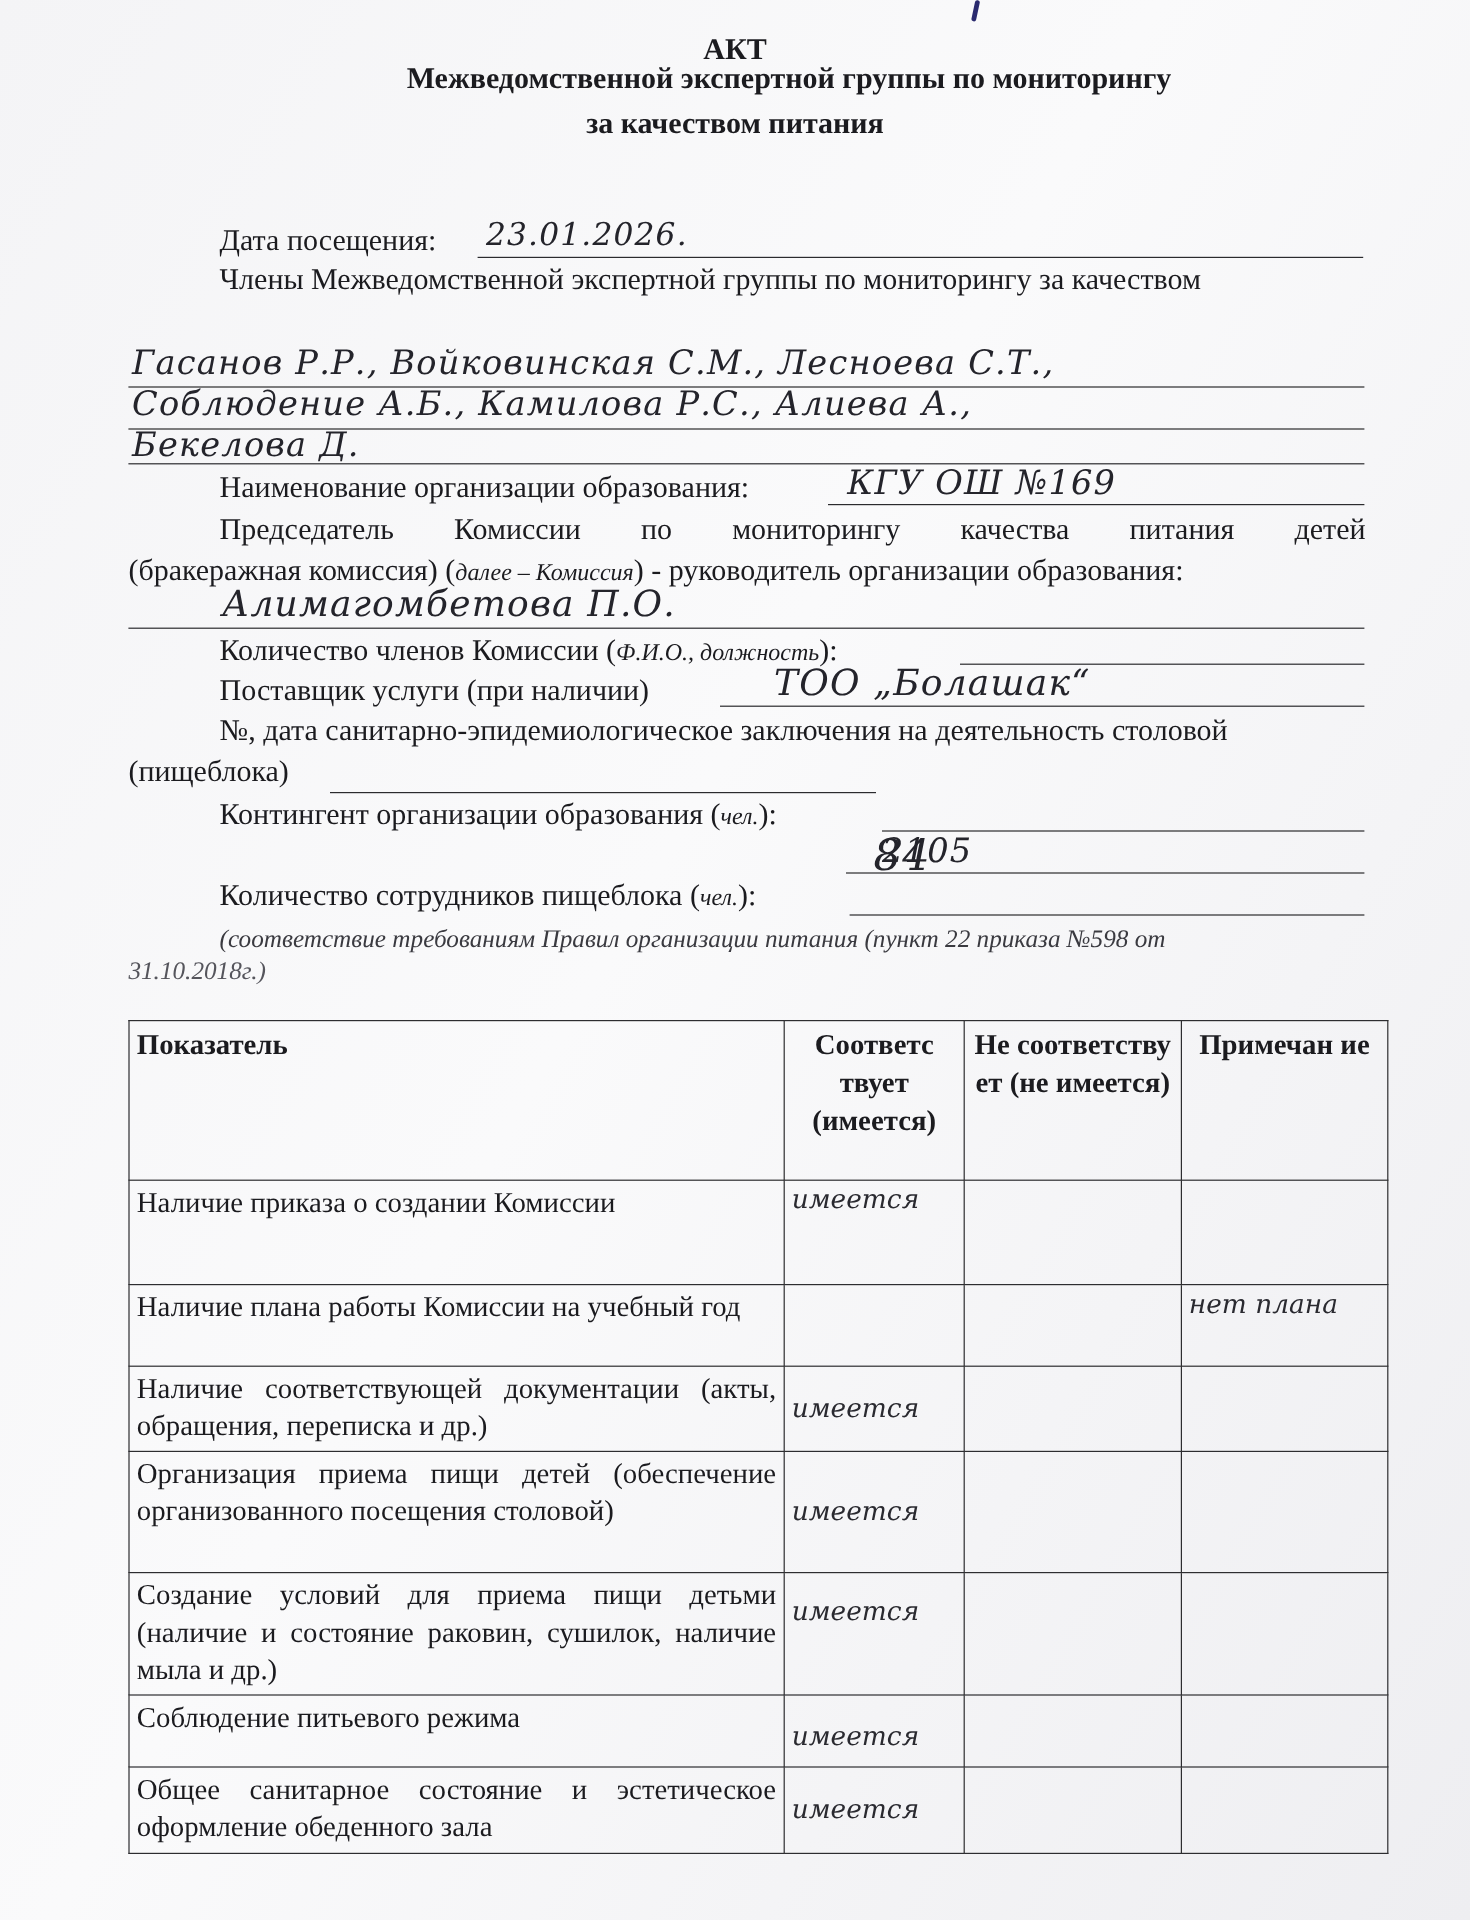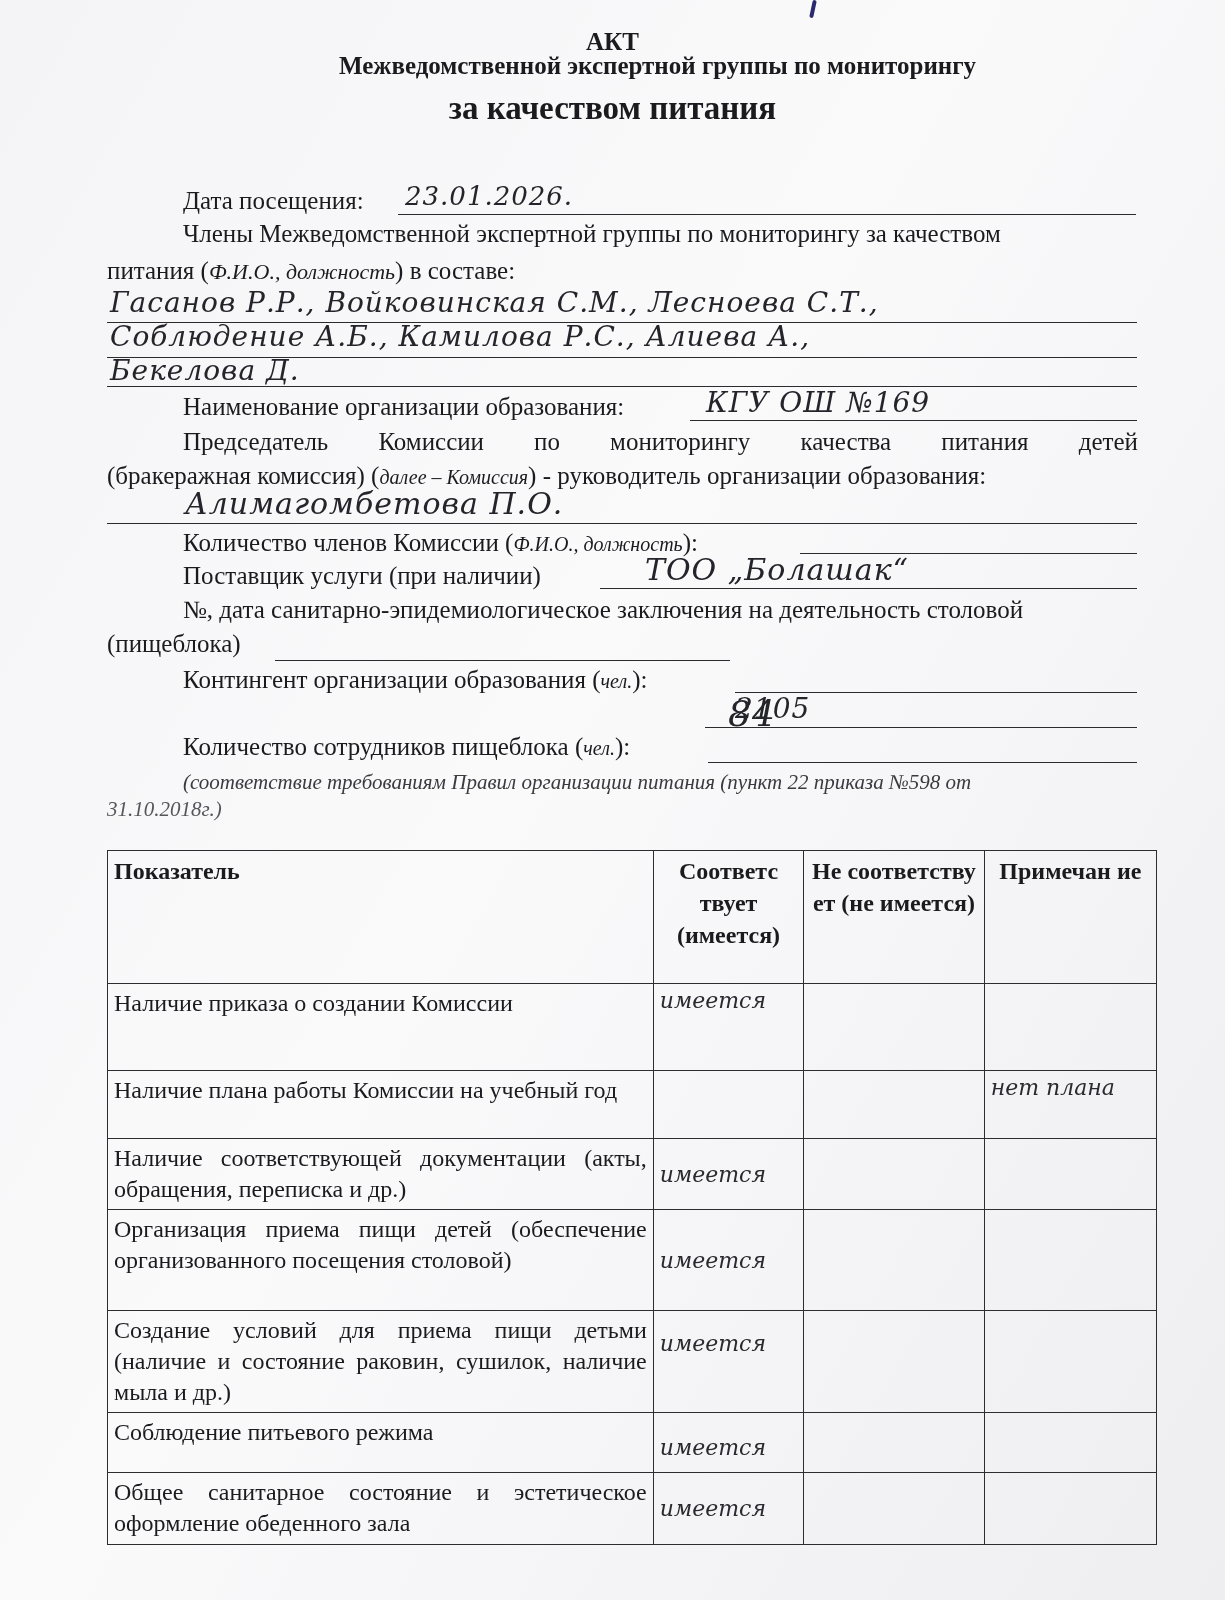--- a/index.html
+++ b/index.html
@@ -14,21 +14,21 @@
     position:absolute; left:0; top:0; width:1225px; height:1600px;
     background: linear-gradient(120deg, #f4f4f6 0%, #fafafb 45%, #eeeef1 100%);
   }
   .pen-mark {
     position:absolute; left:811px; top:0; width:4px; height:18px;
     background:#2a2a6e; transform:rotate(12deg); border-radius:2px;
   }
   .title-block { position:absolute; left:0; width:1225px; text-align:center; font-weight:bold; }
   .t1 { top:28px; font-size:25px; }
   .t2 { top:52px; font-size:25px; left:45px; }
-  .t3 { top:90px; font-size:33px; }
+  .t3 { top:90px; font-size:25px; }
 
   .line { position:absolute; font-size:25px; white-space:nowrap; }
   .fill {
     position:absolute; border-bottom:1.5px solid #2b2b2e; height:0;
   }
   .hw {
     position:absolute; font-family:"DejaVu Serif", serif; font-style:italic;
     color:#24242b; white-space:nowrap; letter-spacing:1px;
   }
   .ital { font-style:italic; font-size:20px; }
@@ -56,23 +56,20 @@
 
   <div class="title-block t1">АКТ</div>
   <div class="title-block t2">Межведомственной экспертной группы по мониторингу</div>
   <div class="title-block t3">за качеством питания</div>
 
   <div class="line" style="left:183px; top:187px;">Дата посещения:</div>
   <div class="fill" style="left:398px; top:214px; width:738px;"></div>
   <div class="hw" style="left:405px; top:181px; font-size:26px;">23.01.2026.</div>
 
   <div class="line" style="left:183px; top:220px;">Члены Межведомственной экспертной группы по мониторингу за качеством</div>
-  <div class="line" style="left:107px; top:257px;">
-    <span>питания (</span><span class="ital" style="font-size:22px">Ф.И.О., должность</span><span>) в составе:</span>
-  </div>
   <div class="fill" style="left:107px; top:322px; width:1030px;"></div>
   <div class="hw" style="left:110px; top:286px; font-size:28px;">Гасанов Р.Р., Войковинская С.М., Лесноева С.Т.,</div>
   <div class="fill" style="left:107px; top:357px; width:1030px;"></div>
   <div class="hw" style="left:110px; top:320px; font-size:28px;">Соблюдение А.Б., Камилова Р.С., Алиева А.,</div>
   <div class="fill" style="left:107px; top:386px; width:1030px;"></div>
   <div class="hw" style="left:110px; top:354px; font-size:28px;">Бекелова Д.</div>
 
   <div class="line" style="left:183px; top:393px;">Наименование организации образования:</div>
   <div class="fill" style="left:690px; top:420px; width:447px;"></div>
   <div class="hw" style="left:706px; top:386px; font-size:28px;">КГУ ОШ №169</div>

